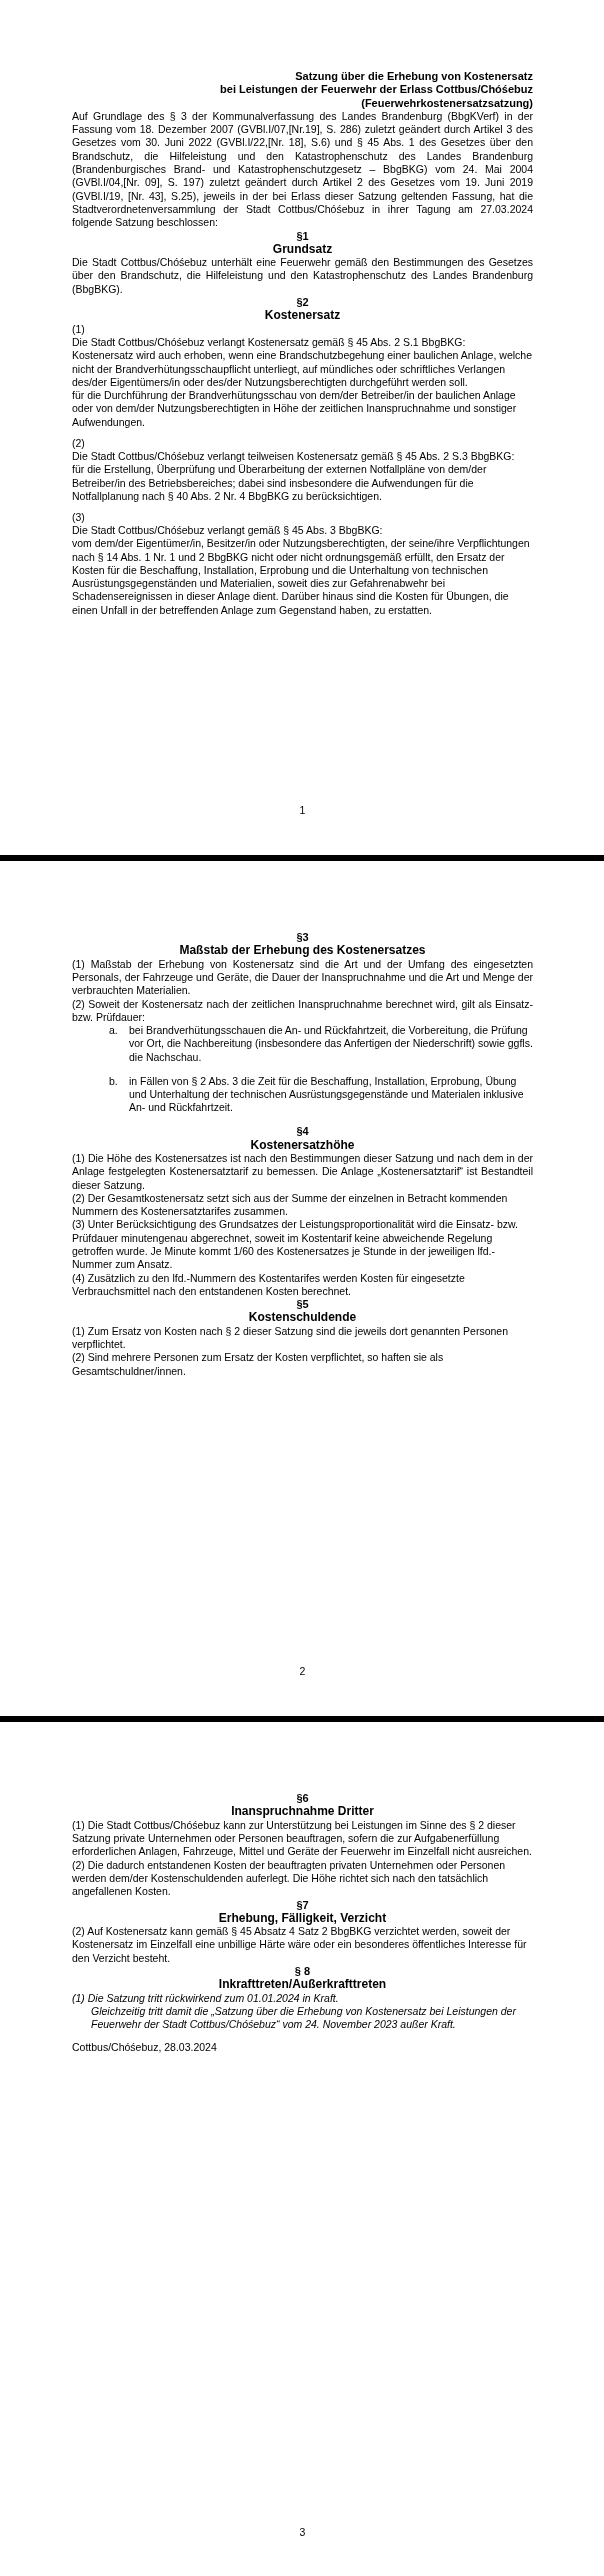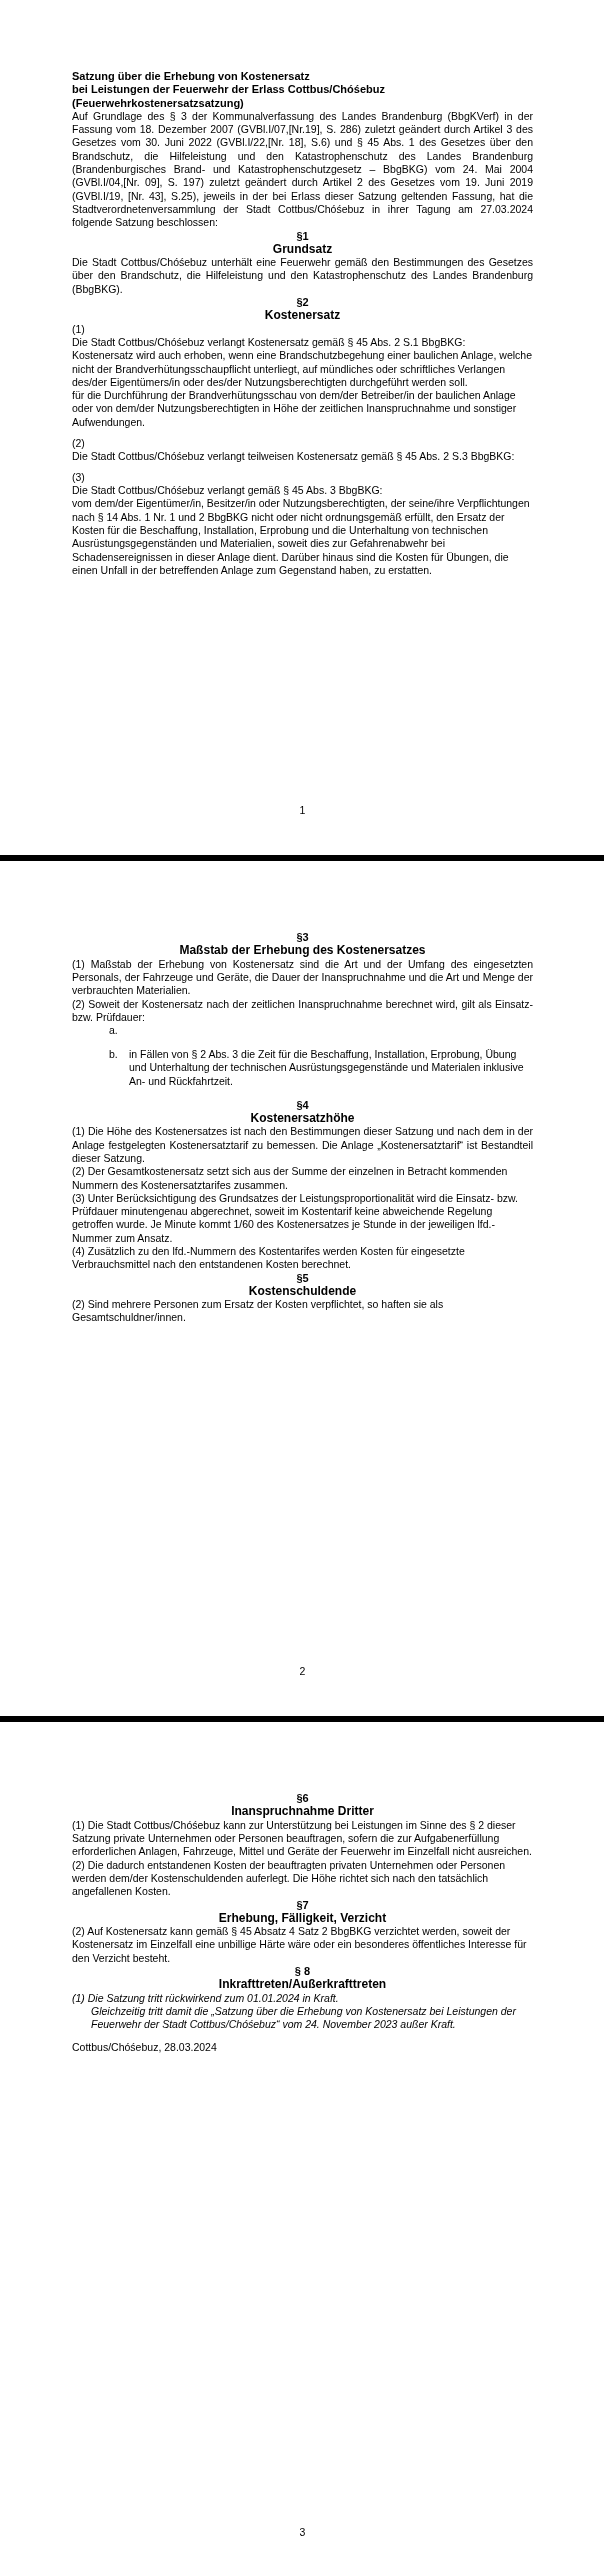--- a/index.html
+++ b/index.html
@@ -26,21 +26,21 @@
     color: #000;
   }
   .sep {
     width: 605px;
     height: 6.1px;
     background: #000;
   }
   .page p { margin: 0; }
   .title {
     font-weight: bold;
-    text-align: left;
+    text-align: right;
     font-size: 11px;
     margin: 0 0 8.4px 0;
   }
   .section {
     font-weight: bold;
     text-align: center;
     font-size: 11px;
     margin: 26px 0 7.6px 0;
   }
   .heading {
@@ -96,49 +96,52 @@
       <p class="heading">Kostenersatz</p>
       <div class="group">
         <p>(1)</p>
         <p>Die Stadt Cottbus/Chóśebuz verlangt Kostenersatz gemäß § 45 Abs. 2 S.1 BbgBKG:</p>
         <p>Kostenersatz wird auch erhoben, wenn eine Brandschutzbegehung einer baulichen Anlage, welche nicht der Brandverhütungsschaupflicht unterliegt, auf mündliches oder schriftliches Verlangen des/der Eigentümers/in oder des/der Nutzungsberechtigten durchgeführt werden soll.</p>
         <p>für die Durchführung der Brandverhütungsschau von dem/der Betreiber/in der baulichen Anlage oder von dem/der Nutzungsberechtigten in Höhe der zeitlichen Inanspruchnahme und sonstiger Aufwendungen.</p>
       </div>
       <div class="group">
         <p>(2)</p>
         <p>Die Stadt Cottbus/Chóśebuz verlangt teilweisen Kostenersatz gemäß § 45 Abs. 2 S.3 BbgBKG:</p>
+        <p>für die Erstellung, Überprüfung und Überarbeitung der externen Notfallpläne von dem/der Betreiber/in des Betriebsbereiches; dabei sind insbesondere die Aufwendungen für die Notfallplanung nach § 40 Abs. 2 Nr. 4 BbgBKG zu berücksichtigen.</p>
       </div>
       <div class="group">
         <p>(3)</p>
         <p>Die Stadt Cottbus/Chóśebuz verlangt gemäß § 45 Abs. 3 BbgBKG:</p>
         <p>vom dem/der Eigentümer/in, Besitzer/in oder Nutzungsberechtigten, der seine/ihre Verpflichtungen nach § 14 Abs. 1 Nr. 1 und 2 BbgBKG nicht oder nicht ordnungsgemäß erfüllt, den Ersatz der Kosten für die Beschaffung, Installation, Erprobung und die Unterhaltung von  technischen Ausrüstungsgegenständen und Materialien, soweit dies zur Gefahrenabwehr bei Schadensereignissen in dieser Anlage dient. Darüber hinaus sind die Kosten für Übungen, die einen Unfall in der betreffenden Anlage zum Gegenstand haben, zu erstatten.</p>
       </div>
       <p class="pagenum">1</p>
     </div>
     <div class="sep"></div>
     <div class="page">
       <p class="section">§3</p>
       <p class="heading">Maßstab der Erhebung des Kostenersatzes</p>
       <p class="just">(1) Maßstab der Erhebung von Kostenersatz sind die Art und der Umfang des eingesetzten Personals, der Fahrzeuge und Geräte, die Dauer der Inanspruchnahme und die Art und Menge der verbrauchten Materialien.</p>
       <p class="just">(2) Soweit der Kostenersatz nach der zeitlichen Inanspruchnahme berechnet wird, gilt als Einsatz- bzw. Prüfdauer:</p>
       <div class="list-item">
         <span class="marker">a.</span>
+        <div class="li-text">bei Brandverhütungsschauen die An- und Rückfahrtzeit, die Vorbereitung, die Prüfung vor Ort, die Nachbereitung (insbesondere das Anfertigen der Niederschrift) sowie ggfls. die Nachschau.</div>
       </div>
       <div class="list-item">
         <span class="marker">b.</span>
         <div class="li-text">in Fällen von § 2 Abs. 3 die Zeit für die Beschaffung, Installation, Erprobung, Übung und Unterhaltung der technischen Ausrüstungsgegenstände und Materialen inklusive An- und Rückfahrtzeit.</div>
       </div>
       <p class="section">§4</p>
       <p class="heading">Kostenersatzhöhe</p>
       <p class="just">(1) Die Höhe des Kostenersatzes ist nach den Bestimmungen dieser Satzung und nach dem in der Anlage festgelegten Kostenersatztarif zu bemessen. Die Anlage „Kostenersatztarif“ ist Bestandteil dieser Satzung.</p>
       <p class="left">(2) Der Gesamtkostenersatz setzt sich aus der Summe der einzelnen in Betracht kommenden Nummern des Kostenersatztarifes zusammen.</p>
       <p class="left">(3) Unter Berücksichtigung des Grundsatzes der Leistungsproportionalität wird die Einsatz- bzw. Prüfdauer minutengenau abgerechnet, soweit im Kostentarif keine abweichende Regelung getroffen wurde. Je Minute kommt 1/60 des Kostenersatzes je Stunde in der jeweiligen lfd.-Nummer zum Ansatz.</p>
       <p class="left">(4) Zusätzlich zu den lfd.-Nummern des Kostentarifes werden Kosten für eingesetzte Verbrauchsmittel nach den entstandenen Kosten berechnet.</p>
       <p class="section">§5</p>
       <p class="heading">Kostenschuldende</p>
+      <p class="left">(1) Zum Ersatz von Kosten nach § 2 dieser Satzung sind die jeweils dort genannten Personen&nbsp;&nbsp;&nbsp;&nbsp;&nbsp;&nbsp;&nbsp; verpflichtet.</p>
       <p class="left">(2) Sind mehrere Personen zum Ersatz der Kosten verpflichtet, so haften sie als Gesamtschuldner/innen.</p>
       <p class="pagenum">2</p>
     </div>
     <div class="sep"></div>
     <div class="page">
       <p class="section">§6</p>
       <p class="heading">Inanspruchnahme Dritter</p>
       <p class="left">(1) Die Stadt Cottbus/Chóśebuz kann zur Unterstützung bei Leistungen im Sinne des § 2 dieser Satzung private Unternehmen oder Personen beauftragen, sofern die zur Aufgabenerfüllung erforderlichen Anlagen, Fahrzeuge, Mittel und Geräte der Feuerwehr im Einzelfall nicht ausreichen.</p>
       <p class="left">(2) Die dadurch entstandenen Kosten der beauftragten privaten Unternehmen oder Personen werden dem/der Kostenschuldenden auferlegt. Die Höhe richtet sich nach den tatsächlich angefallenen Kosten.</p>
       <p class="section">§7</p>

